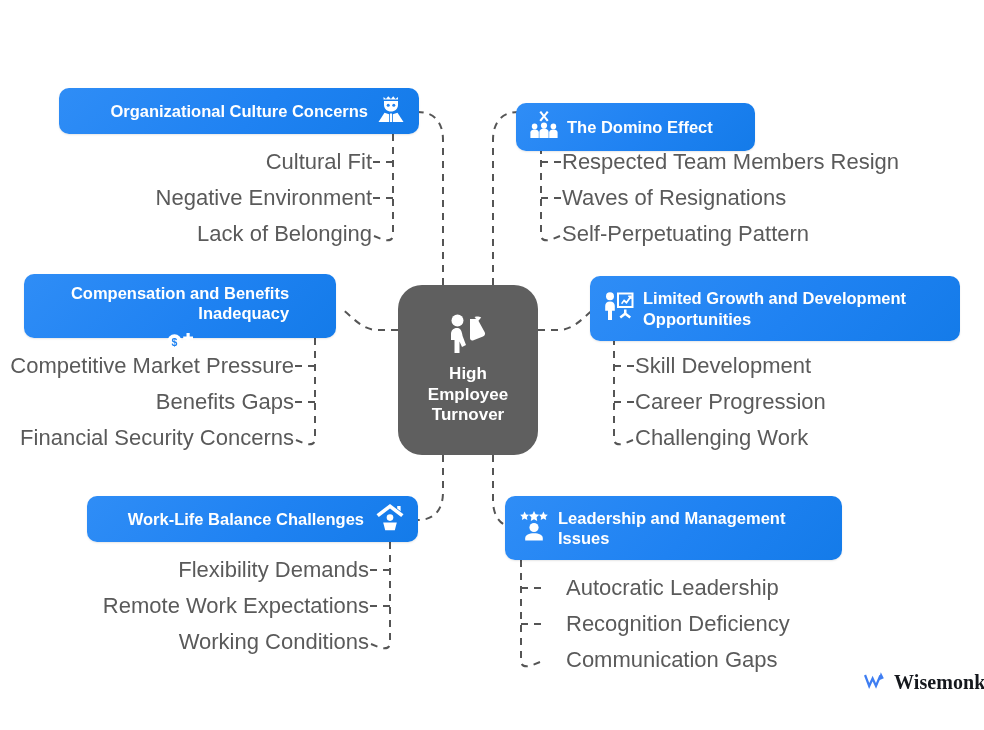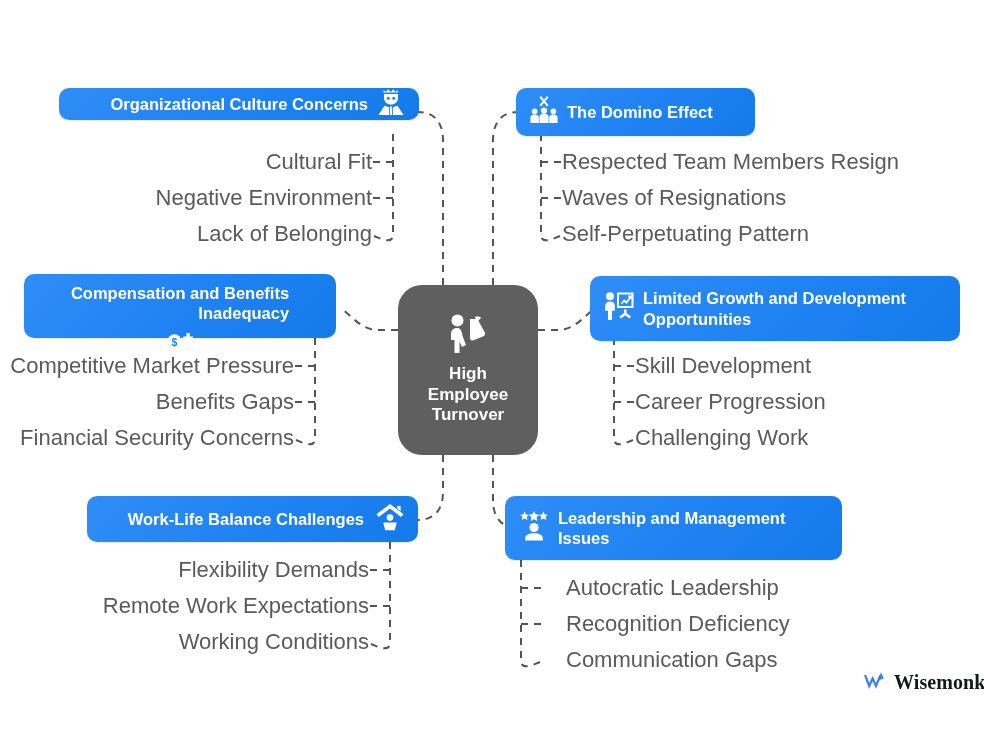--- a/index.html
+++ b/index.html
@@ -130,41 +130,41 @@
         <path d="M29.5 3 C29.5 3 33 1.4 36.2 3.6 L33.2 7 Z"></path>
       </svg>
     </span>
     <div class="ctext">
       <div>High</div>
       <div>Employee</div>
       <div>Turnover</div>
     </div>
   </div>
 
-  <div class="node icon-right ta-right" style="left:59px;top:88px;width:360px;height:32px;">
+  <div class="node icon-right ta-right" style="left:59px;top:88px;width:360px;height:46px;">
     <span class="label">Organizational Culture Concerns</span>
     <span class="ico">
       <svg width="28" height="28" viewBox="0 0 28 28" xmlns="http://www.w3.org/2000/svg" fill="#ffffff">
         <path d="M6.5 4.5 L6.5 2 L9 4 L11.2 1.2 L14 4 L16.2 1.2 L18.5 4 L21 2 L21 4.5 Z"></path>
         <path d="M7 6 L21 6 L21 10 C21 13.8 17.8 16.5 14 16.5 C10.2 16.5 7 13.8 7 10 Z"></path>
         <circle cx="11.2" cy="10.2" r="1.5" fill="#2083f2"></circle>
         <circle cx="16.8" cy="10.2" r="1.5" fill="#2083f2"></circle>
         <path d="M1.5 27 L12.2 27 L12.2 19.2 L7.5 17.8 Z"></path>
         <path d="M26.5 27 L15.8 27 L15.8 19.2 L20.5 17.8 Z"></path>
         <path d="M13 18.5 L15 18.5 L15 27 L13 27 Z"></path>
       </svg>
     </span>
   </div>
   <div class="subs left" style="left:40px;top:144px;width:332px;">
     <div class="sub">Cultural Fit</div>
     <div class="sub">Negative Environment</div>
     <div class="sub">Lack of Belonging</div>
   </div>
 
-  <div class="node ta-left" style="left:516px;top:88px;width:239px;height:48px;">
+  <div class="node ta-left" style="left:516px;top:103px;width:239px;height:48px;">
     <span class="ico">
       <svg width="28" height="28" viewBox="0 0 28 28" xmlns="http://www.w3.org/2000/svg" fill="#ffffff">
         <path d="M9.4 1.2 L11.1 0 L14 3.7 L16.9 0 L18.6 1.2 L15.3 5.2 L18.6 9.2 L16.9 10.4 L14 6.7 L11.1 10.4 L9.4 9.2 L12.7 5.2 Z"></path>
         <circle cx="4.6" cy="15.4" r="2.8"></circle>
           <path d="M0.4 27 L8.8 27 L8.8 21.6 C8.8 19.6 7 18.5 4.6 18.5 C2.2 18.5 0.4 19.6 0.4 21.6 Z"></path>
         <circle cx="14" cy="14.6" r="3.1"></circle>
           <path d="M9.4 27 L18.6 27 L18.6 21 C18.6 18.8 16.6 17.6 14 17.6 C11.4 17.6 9.4 18.8 9.4 21 Z"></path>
         <circle cx="23.4" cy="15.4" r="2.8"></circle>
           <path d="M19.2 27 L27.6 27 L27.6 21.6 C27.6 19.6 25.8 18.5 23.4 18.5 C21 18.5 19.2 19.6 19.2 21.6 Z"></path>
       </svg>

